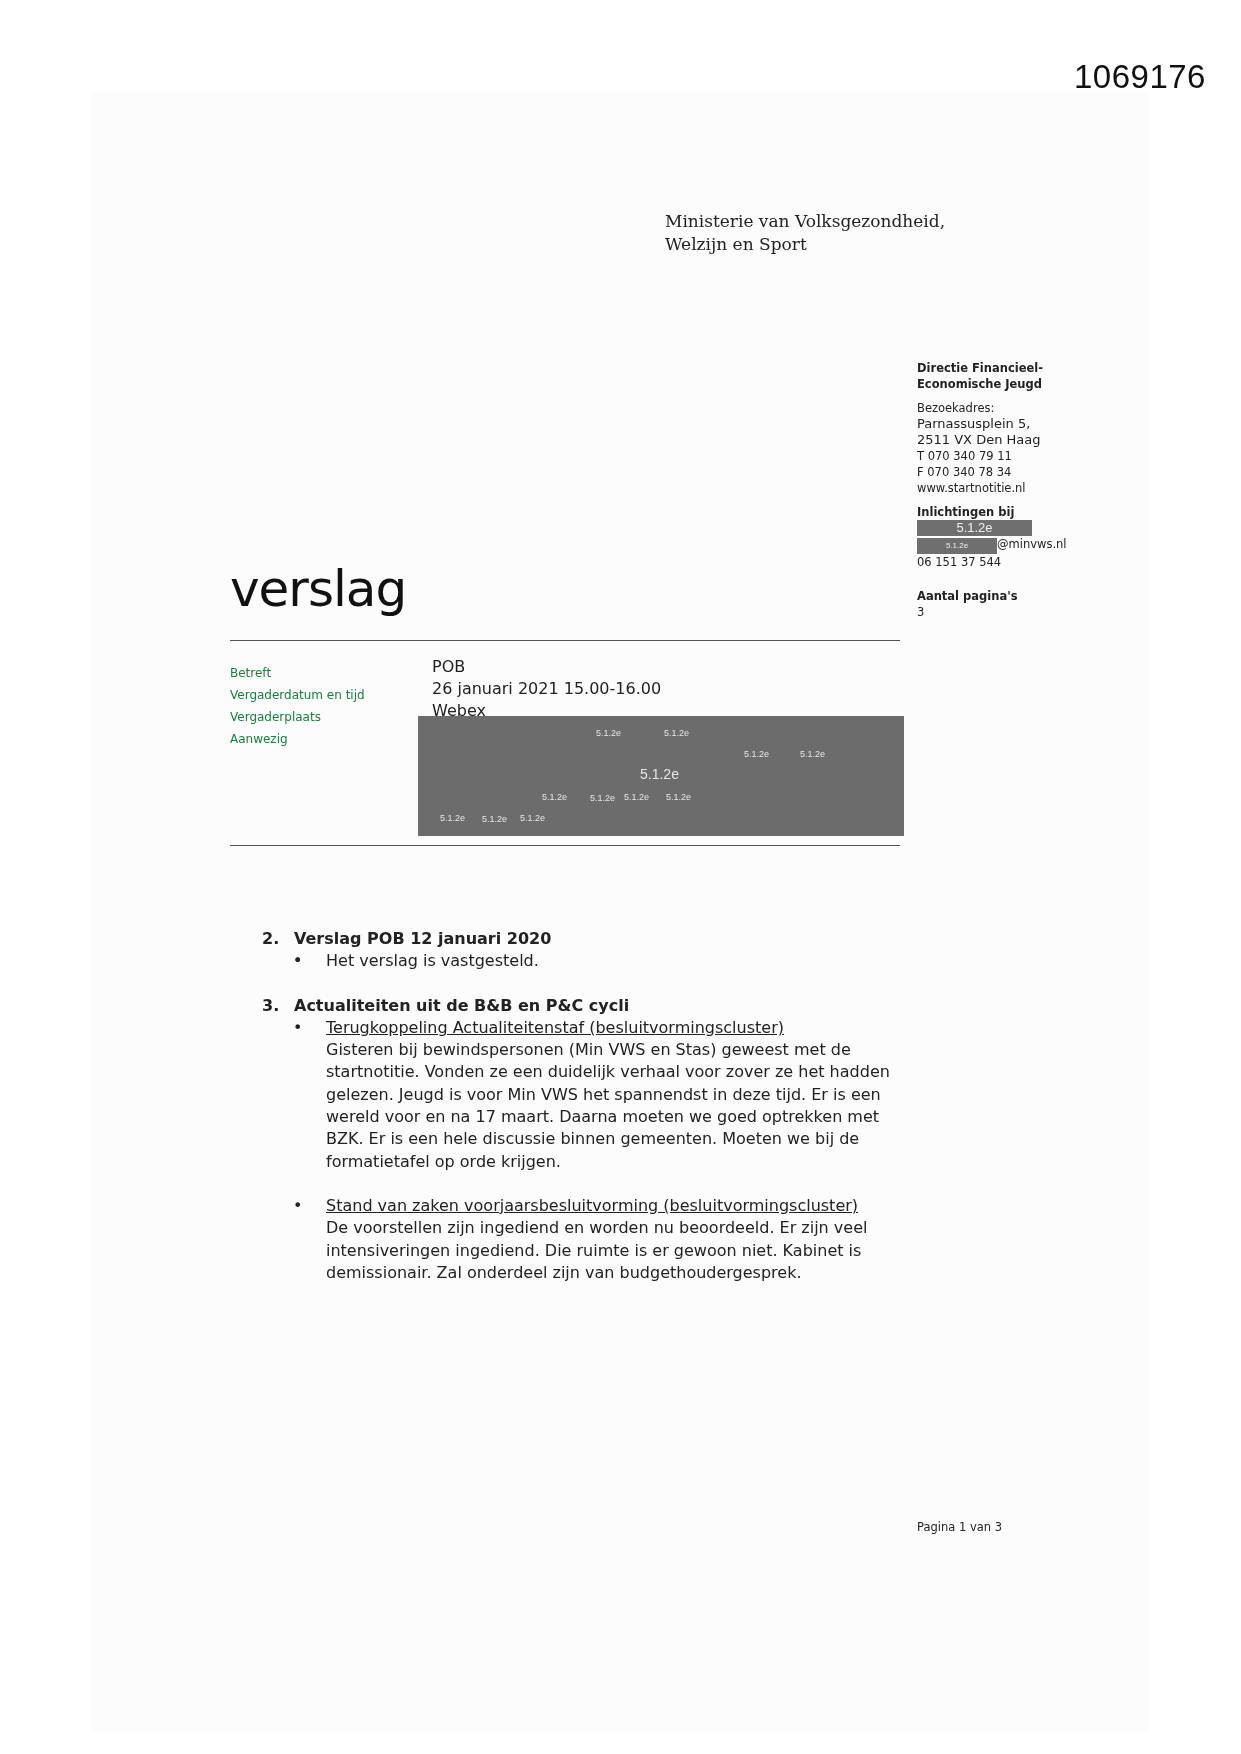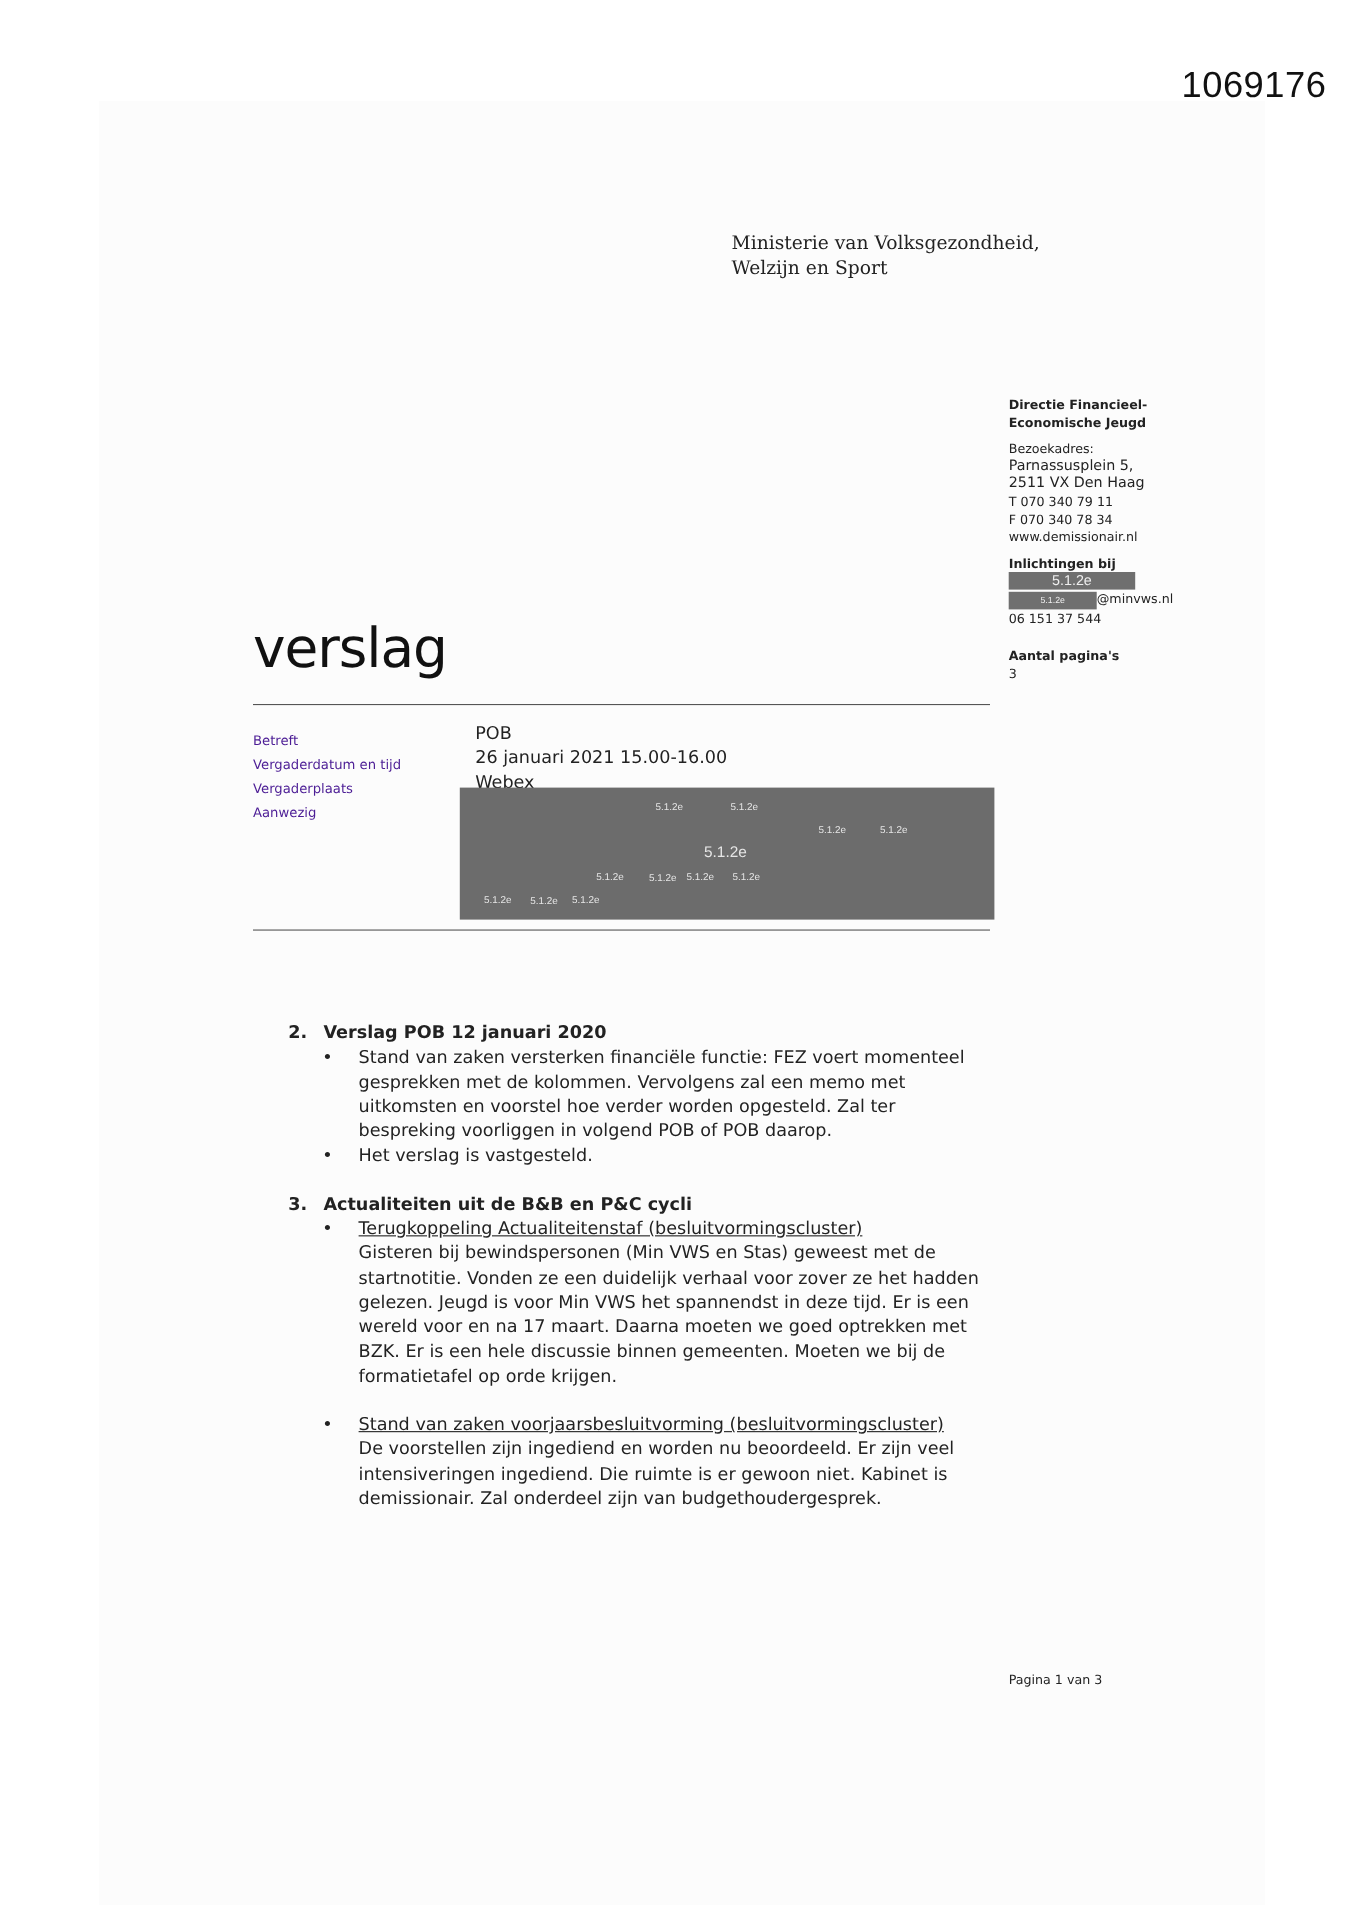--- a/index.html
+++ b/index.html
@@ -7,21 +7,21 @@
   .page { position:absolute; left:90px; top:92px; width:1060px; height:1640px; background:#fcfcfc; }
   .docid { position:absolute; left:1074px; top:58px; font-family:"Liberation Sans", sans-serif; font-size:33px; color:#111; letter-spacing:0.5px; }
   .ministry { position:absolute; left:665px; top:210px; font-family:"DejaVu Serif", serif; font-size:17px; line-height:23px; color:#222; }
   .sidebar { position:absolute; left:917px; top:360px; font-size:11.5px; line-height:16px; color:#222; }
   .sidebar .b { font-weight:bold; }
   .sidebar .addr { font-size:13px; line-height:16px; }
   .sidebar .gap { height:8px; }
   .redact { background:#6f6f6f; color:#eee; display:inline-block; font-family:"Liberation Sans", sans-serif; }
   .title { position:absolute; left:230px; top:560px; font-family:"DejaVu Sans", sans-serif; font-size:50px; color:#111; letter-spacing:-1px; }
   .rule { position:absolute; left:230px; width:670px; height:1px; background:#555; }
-  .meta-labels { position:absolute; left:230px; top:662px; font-size:12px; line-height:22px; color:#4c1d95; }
+  .meta-labels { position:absolute; left:230px; top:662px; font-size:12px; line-height:22px; color:#15803d; }
   .meta-values { position:absolute; left:432px; top:656px; font-size:16px; line-height:22px; color:#222; }
   .redact-block { position:absolute; left:418px; top:716px; width:486px; height:120px; background:#6c6c6c; }
   .redact-block span { position:absolute; color:#e6e6e6; font-family:"Liberation Sans", sans-serif; font-size:9px; }
   .content { position:absolute; left:262px; top:906px; width:640px; font-size:16px; line-height:22.3px; color:#222; }
   .sec { font-weight:bold; margin:0; }
   .sec .num { display:inline-block; width:32px; }
   ul { margin:0; padding:0; list-style:none; }
   li { position:relative; padding-left:96px; }
   li .bullet { position:absolute; left:63px; top:0; }
   .u { text-decoration:underline; }
@@ -41,21 +41,21 @@
 
 <div class="sidebar">
   <div class="b">Directie Financieel-</div>
   <div class="b">Economische Jeugd</div>
   <div class="gap"></div>
   <div>Bezoekadres:</div>
   <div class="addr">Parnassusplein 5,</div>
   <div class="addr">2511 VX Den Haag</div>
   <div>T  070 340 79 11</div>
   <div>F  070 340 78 34</div>
-  <div>www.demissionair.nl</div>
+  <div>www.startnotitie.nl</div>
   <div class="gap"></div>
   <div class="b">Inlichtingen bij</div>
   <div><span class="redact" style="width:115px;text-align:center;font-size:13px;">5.1.2e</span></div>
   <div><span class="redact" style="width:80px;text-align:center;font-size:8px;">5.1.2e</span><span>@minvws.nl</span></div>
   <div>06 151 37 544</div>
   <div class="gap" style="height:18px"></div>
   <div class="b">Aantal pagina's</div>
   <div>3</div>
 </div>
 
@@ -89,21 +89,21 @@
   <span style="left:64px;top:98px">5.1.2e</span>
   <span style="left:102px;top:97px">5.1.2e</span>
 </div>
 
 <div class="rule" style="top:845px"></div>
 
 <div class="content">
   <div style="height:22px"></div>
   <p class="sec"><span class="num">2.</span><span>Verslag POB 12 januari 2020</span></p>
   <ul style="margin-left:-32px">
-    <li><span class="bullet">•</span><span>Stand van zaken versterken financiële functie: FEZ voert momenteel gesprekken met de kolommen. Vervolgens zal een memo met uitkomsten en voorstel hoe verder worden opgesteld. Zal ter bespreking voorliggen in volgend POB of POB daarop.</span></li>
+    <li><span class="bullet">•</span></li>
     <li><span class="bullet">•</span><span>Het verslag is vastgesteld.</span></li>
   </ul>
   <div style="height:22px"></div>
   <p class="sec"><span class="num">3.</span><span>Actualiteiten uit de B&amp;B en P&amp;C cycli</span></p>
   <ul style="margin-left:-32px">
     <li><span class="bullet">•</span><span class="u">Terugkoppeling Actualiteitenstaf (besluitvormingscluster)</span><br><span>Gisteren bij bewindspersonen (Min VWS en Stas) geweest met de startnotitie. Vonden ze een duidelijk verhaal voor zover ze het hadden gelezen. Jeugd is voor Min VWS het spannendst in deze tijd. Er is een wereld voor en na 17 maart. Daarna moeten we goed optrekken met BZK. Er is een hele discussie binnen gemeenten. Moeten we bij de formatietafel op orde krijgen.</span></li>
     <li style="margin-top:22px"><span class="bullet">•</span><span class="u">Stand van zaken voorjaarsbesluitvorming (besluitvormingscluster)</span><br><span>De voorstellen zijn ingediend en worden nu beoordeeld. Er zijn veel intensiveringen ingediend. Die ruimte is er gewoon niet. Kabinet is demissionair. Zal onderdeel zijn van budgethoudergesprek.</span></li>
   </ul>
 </div>
 

